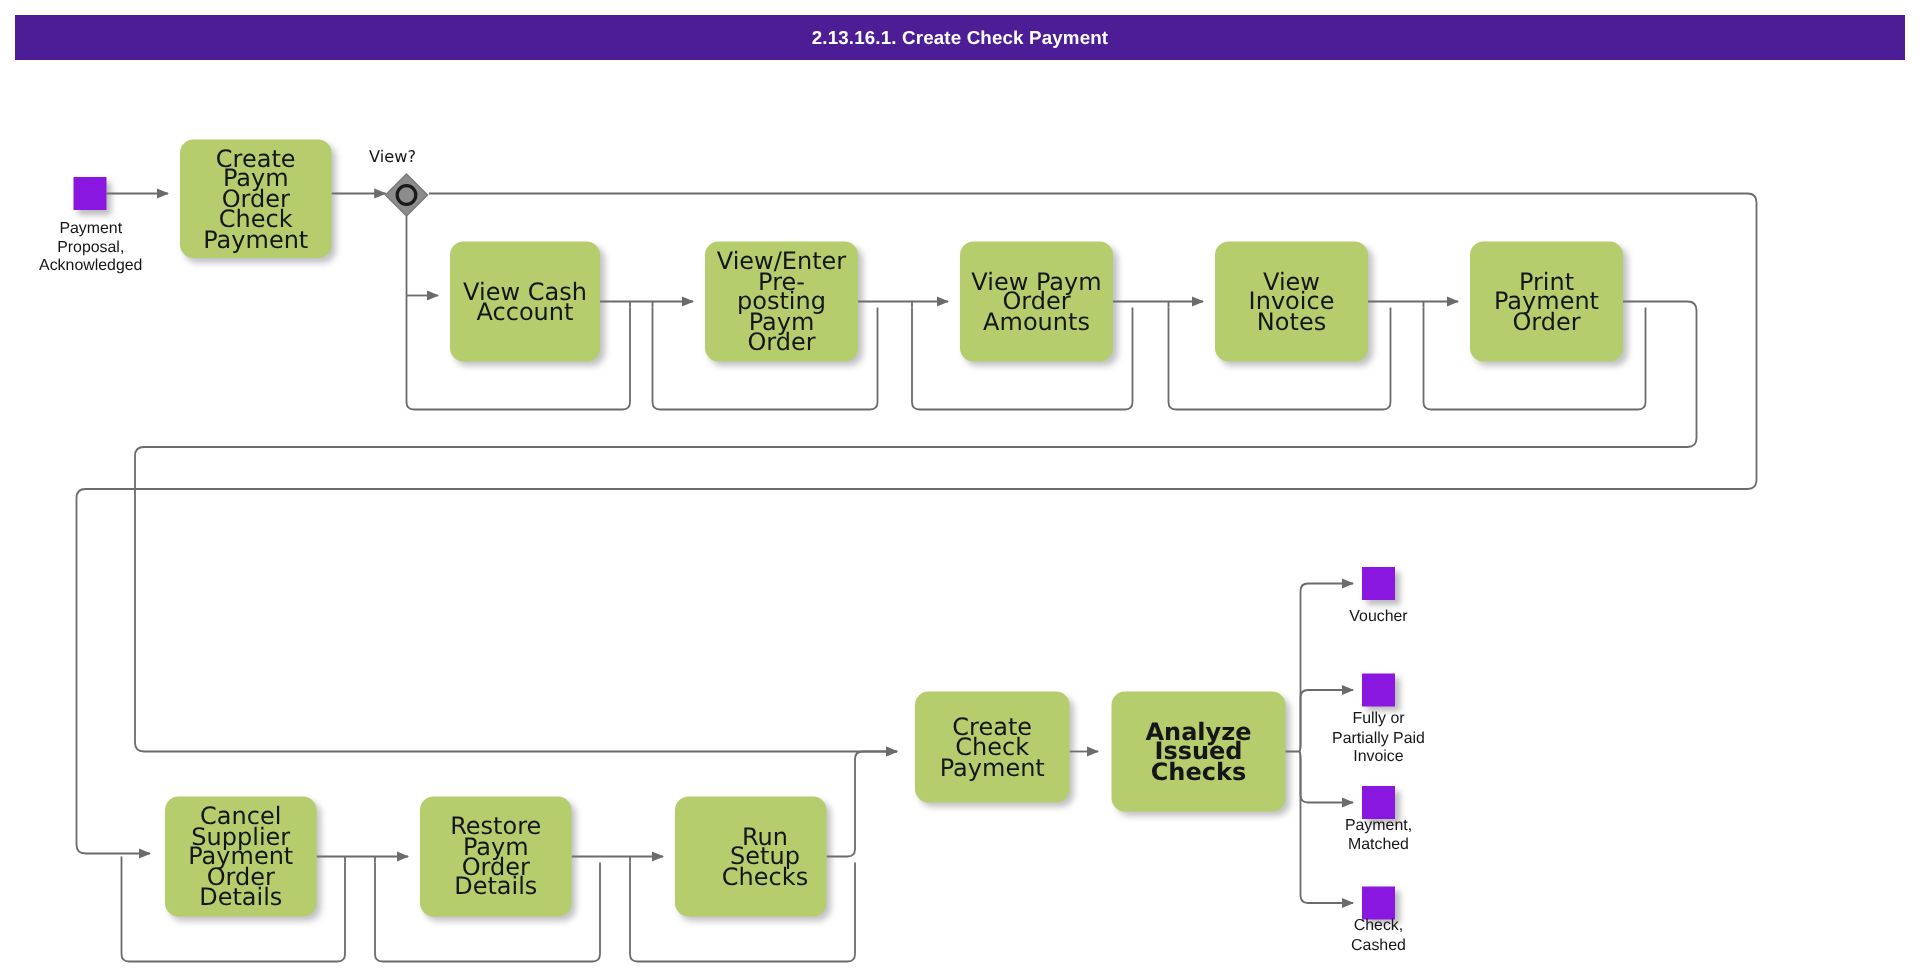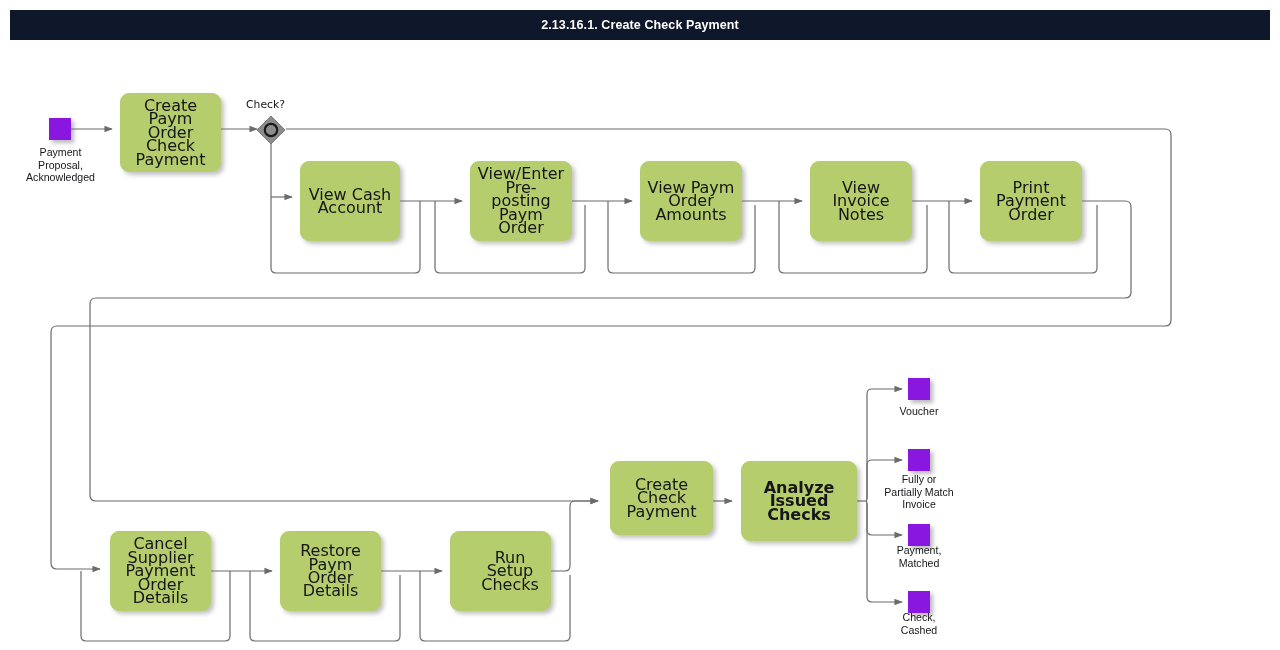--- a/index.html
+++ b/index.html
@@ -14,21 +14,21 @@
     height: 650px;
     background: #ffffff;
     overflow: hidden;
   }
   #header-bar {
     position: absolute;
     left: 10px;
     top: 10px;
     width: 1260px;
     height: 30px;
-    background: #0f172a;
+    background: #4c1d95;
     color: #ffffff;
     font-family: "Liberation Sans", sans-serif;
     font-size: 12.5px;
     font-weight: bold;
     display: flex;
     align-items: center;
     justify-content: center;
     letter-spacing: 0.1px;
   }
   svg#edges {
@@ -185,28 +185,28 @@
   <div class="task" style="left:610px; top:461px; width:103px; height:74px;">Create Check Payment</div>
 
   <div class="task" style="left:741px; top:461px; width:116px; height:80px;font-weight:bold;">Analyze Issued Checks</div>
 
   <div class="gateway" style="left:256px; top:115px;">
     <svg width="30" height="30" viewBox="0 0 30 30">
       <polygon points="15,1 29,15 15,29 1,15" fill="#8c8c8c" stroke="#7a7a7a" stroke-width="1"></polygon>
       <circle cx="15" cy="15" r="6.2" fill="none" stroke="#1a1a1a" stroke-width="2.2"></circle>
     </svg>
   </div>
-  <div class="gateway-label" style="left:246px; top:98px;">Check?</div>
+  <div class="gateway-label" style="left:246px; top:98px;">View?</div>
 
   <div class="event" style="left:908px; top:378px;"></div>
   <div class="event-label" style="left:859px; top:405px; width:120px;">Voucher</div>
 
   <div class="event" style="left:908px; top:449px;"></div>
   <div class="event-label" style="left:859px; top:473px; width:120px;">Fully or
-Partially Match
+Partially Paid
 Invoice</div>
 
   <div class="event" style="left:908px; top:524px;"></div>
   <div class="event-label" style="left:859px; top:544px; width:120px;">Payment,
 Matched</div>
 
   <div class="event" style="left:908px; top:591px;"></div>
   <div class="event-label" style="left:859px; top:611px; width:120px;">Check,
 Cashed</div>
 

